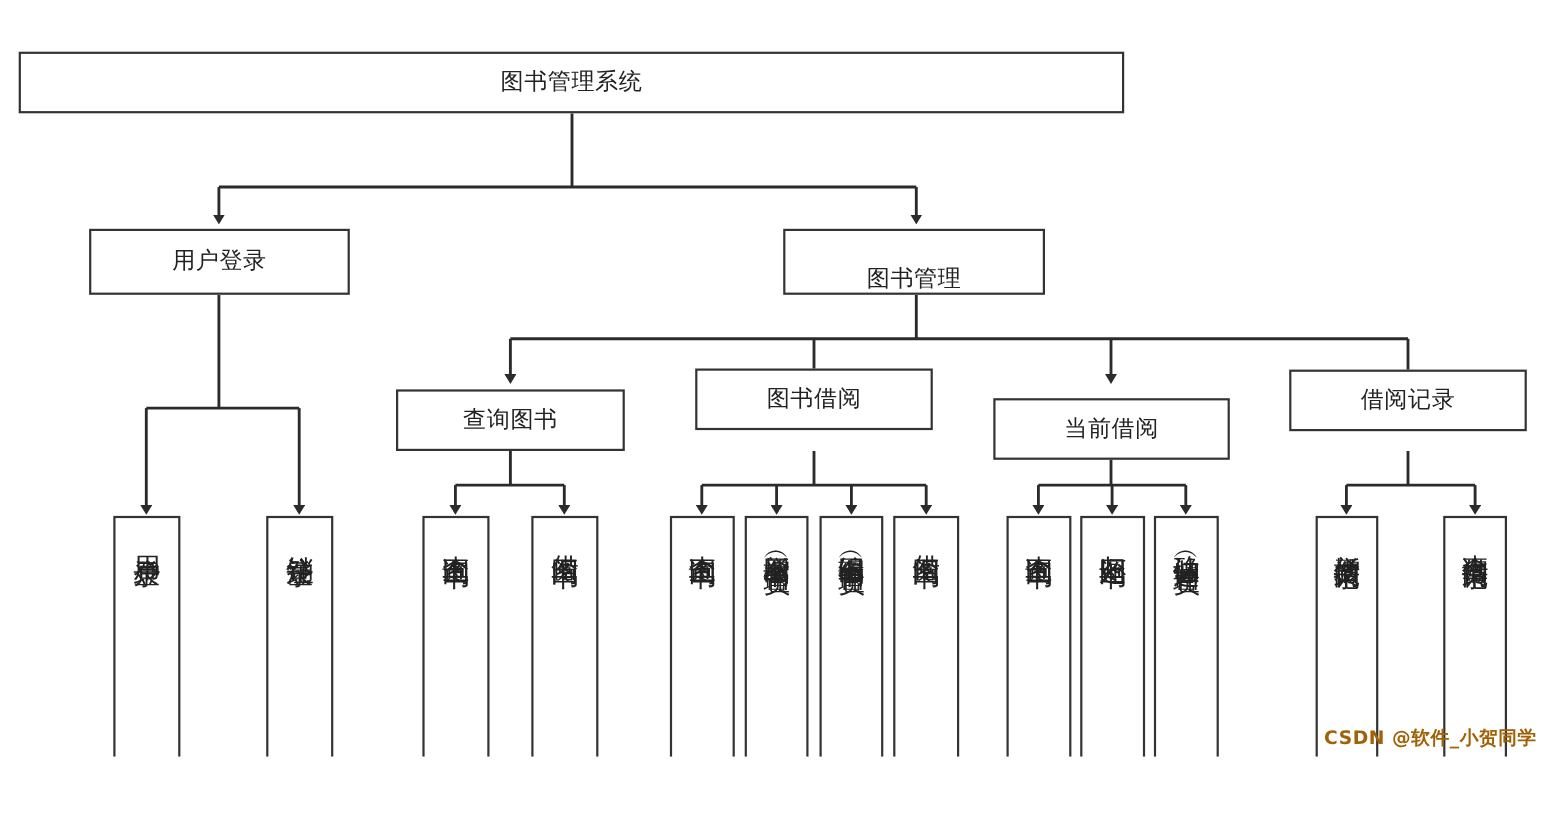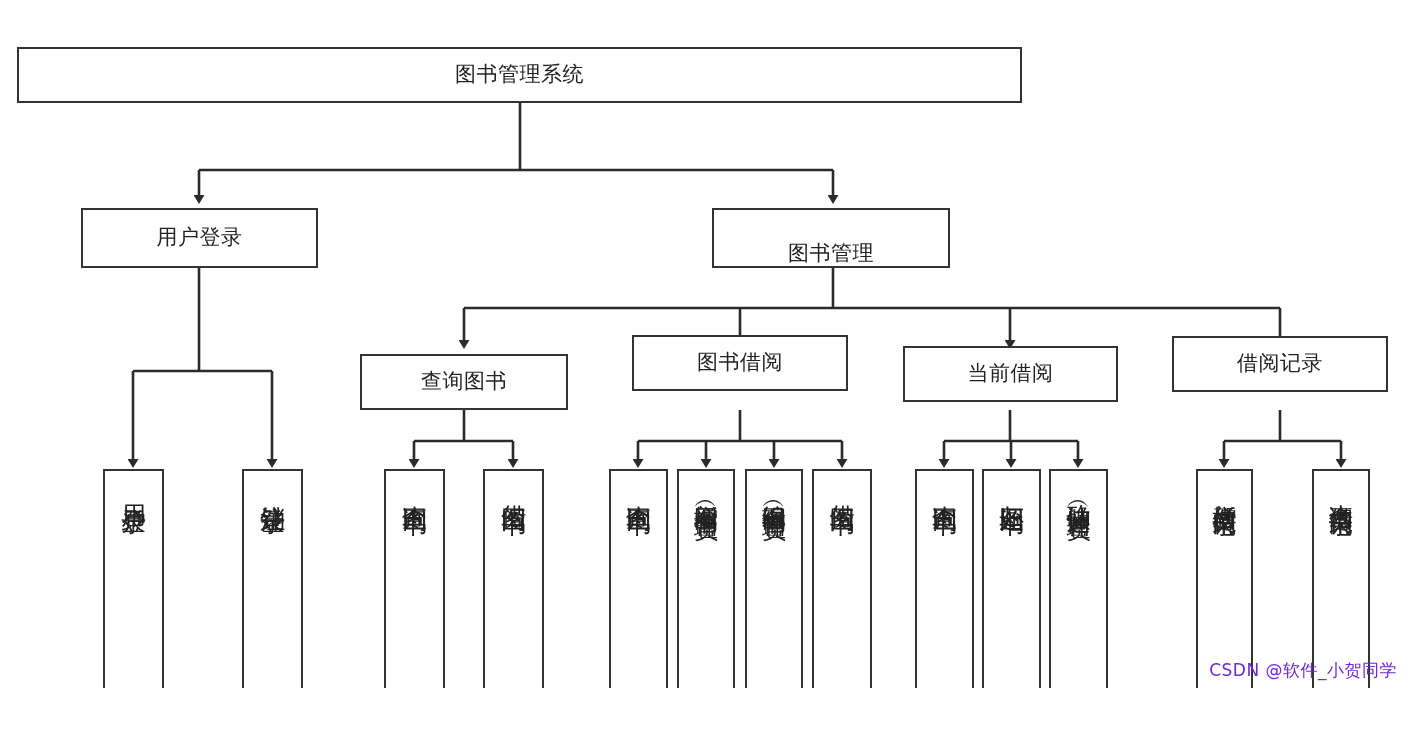--- a/index.html
+++ b/index.html
@@ -62,23 +62,24 @@
     white-space: nowrap;
   }
   .node.vert.tall .lbl {
     font-size: 24px;
   }
   #watermark {
     position: absolute;
     right: 8px;
     bottom: 6px;
     font-size: 17px;
-    color: #6d28d9;
+    color: #a16207;
     letter-spacing: 0.5px;
     white-space: nowrap;
+    font-weight: bold;
   }
 </style>
 </head>
 <body>
 
 <div id="canvas">
 
   <svg class="edges" viewBox="0 0 1405 747" xmlns="http://www.w3.org/2000/svg">
     <defs>
       <marker id="arrow" markerWidth="9" markerHeight="11" refX="1" refY="5.5" orient="auto" markerUnits="userSpaceOnUse">
@@ -139,21 +140,21 @@
   <div class="node horiz" style="left:712px; top:172px; width:238px; height:60px;align-items:flex-end;">
     <span class="lbl">图书管理</span>
   </div>
 
   <div class="node horiz" style="left:360px; top:318px; width:208px; height:56px;">
     <span class="lbl">查询图书</span>
   </div>
   <div class="node horiz" style="left:632px; top:299px; width:216px; height:56px;">
     <span class="lbl">图书借阅</span>
   </div>
-  <div class="node horiz" style="left:903px; top:310px; width:215px; height:56px;">
+  <div class="node horiz" style="left:903px; top:326px; width:215px; height:56px;">
     <span class="lbl">当前借阅</span>
   </div>
   <div class="node horiz" style="left:1172px; top:300px; width:216px; height:56px;">
     <span class="lbl">借阅记录</span>
   </div>
 
   <div class="node vert" style="left:103px; top:433px; width:61px; height:300px;">
     <span class="lbl">用户登录</span>
   </div>
   <div class="node vert" style="left:242px; top:433px; width:61px; height:300px;">

